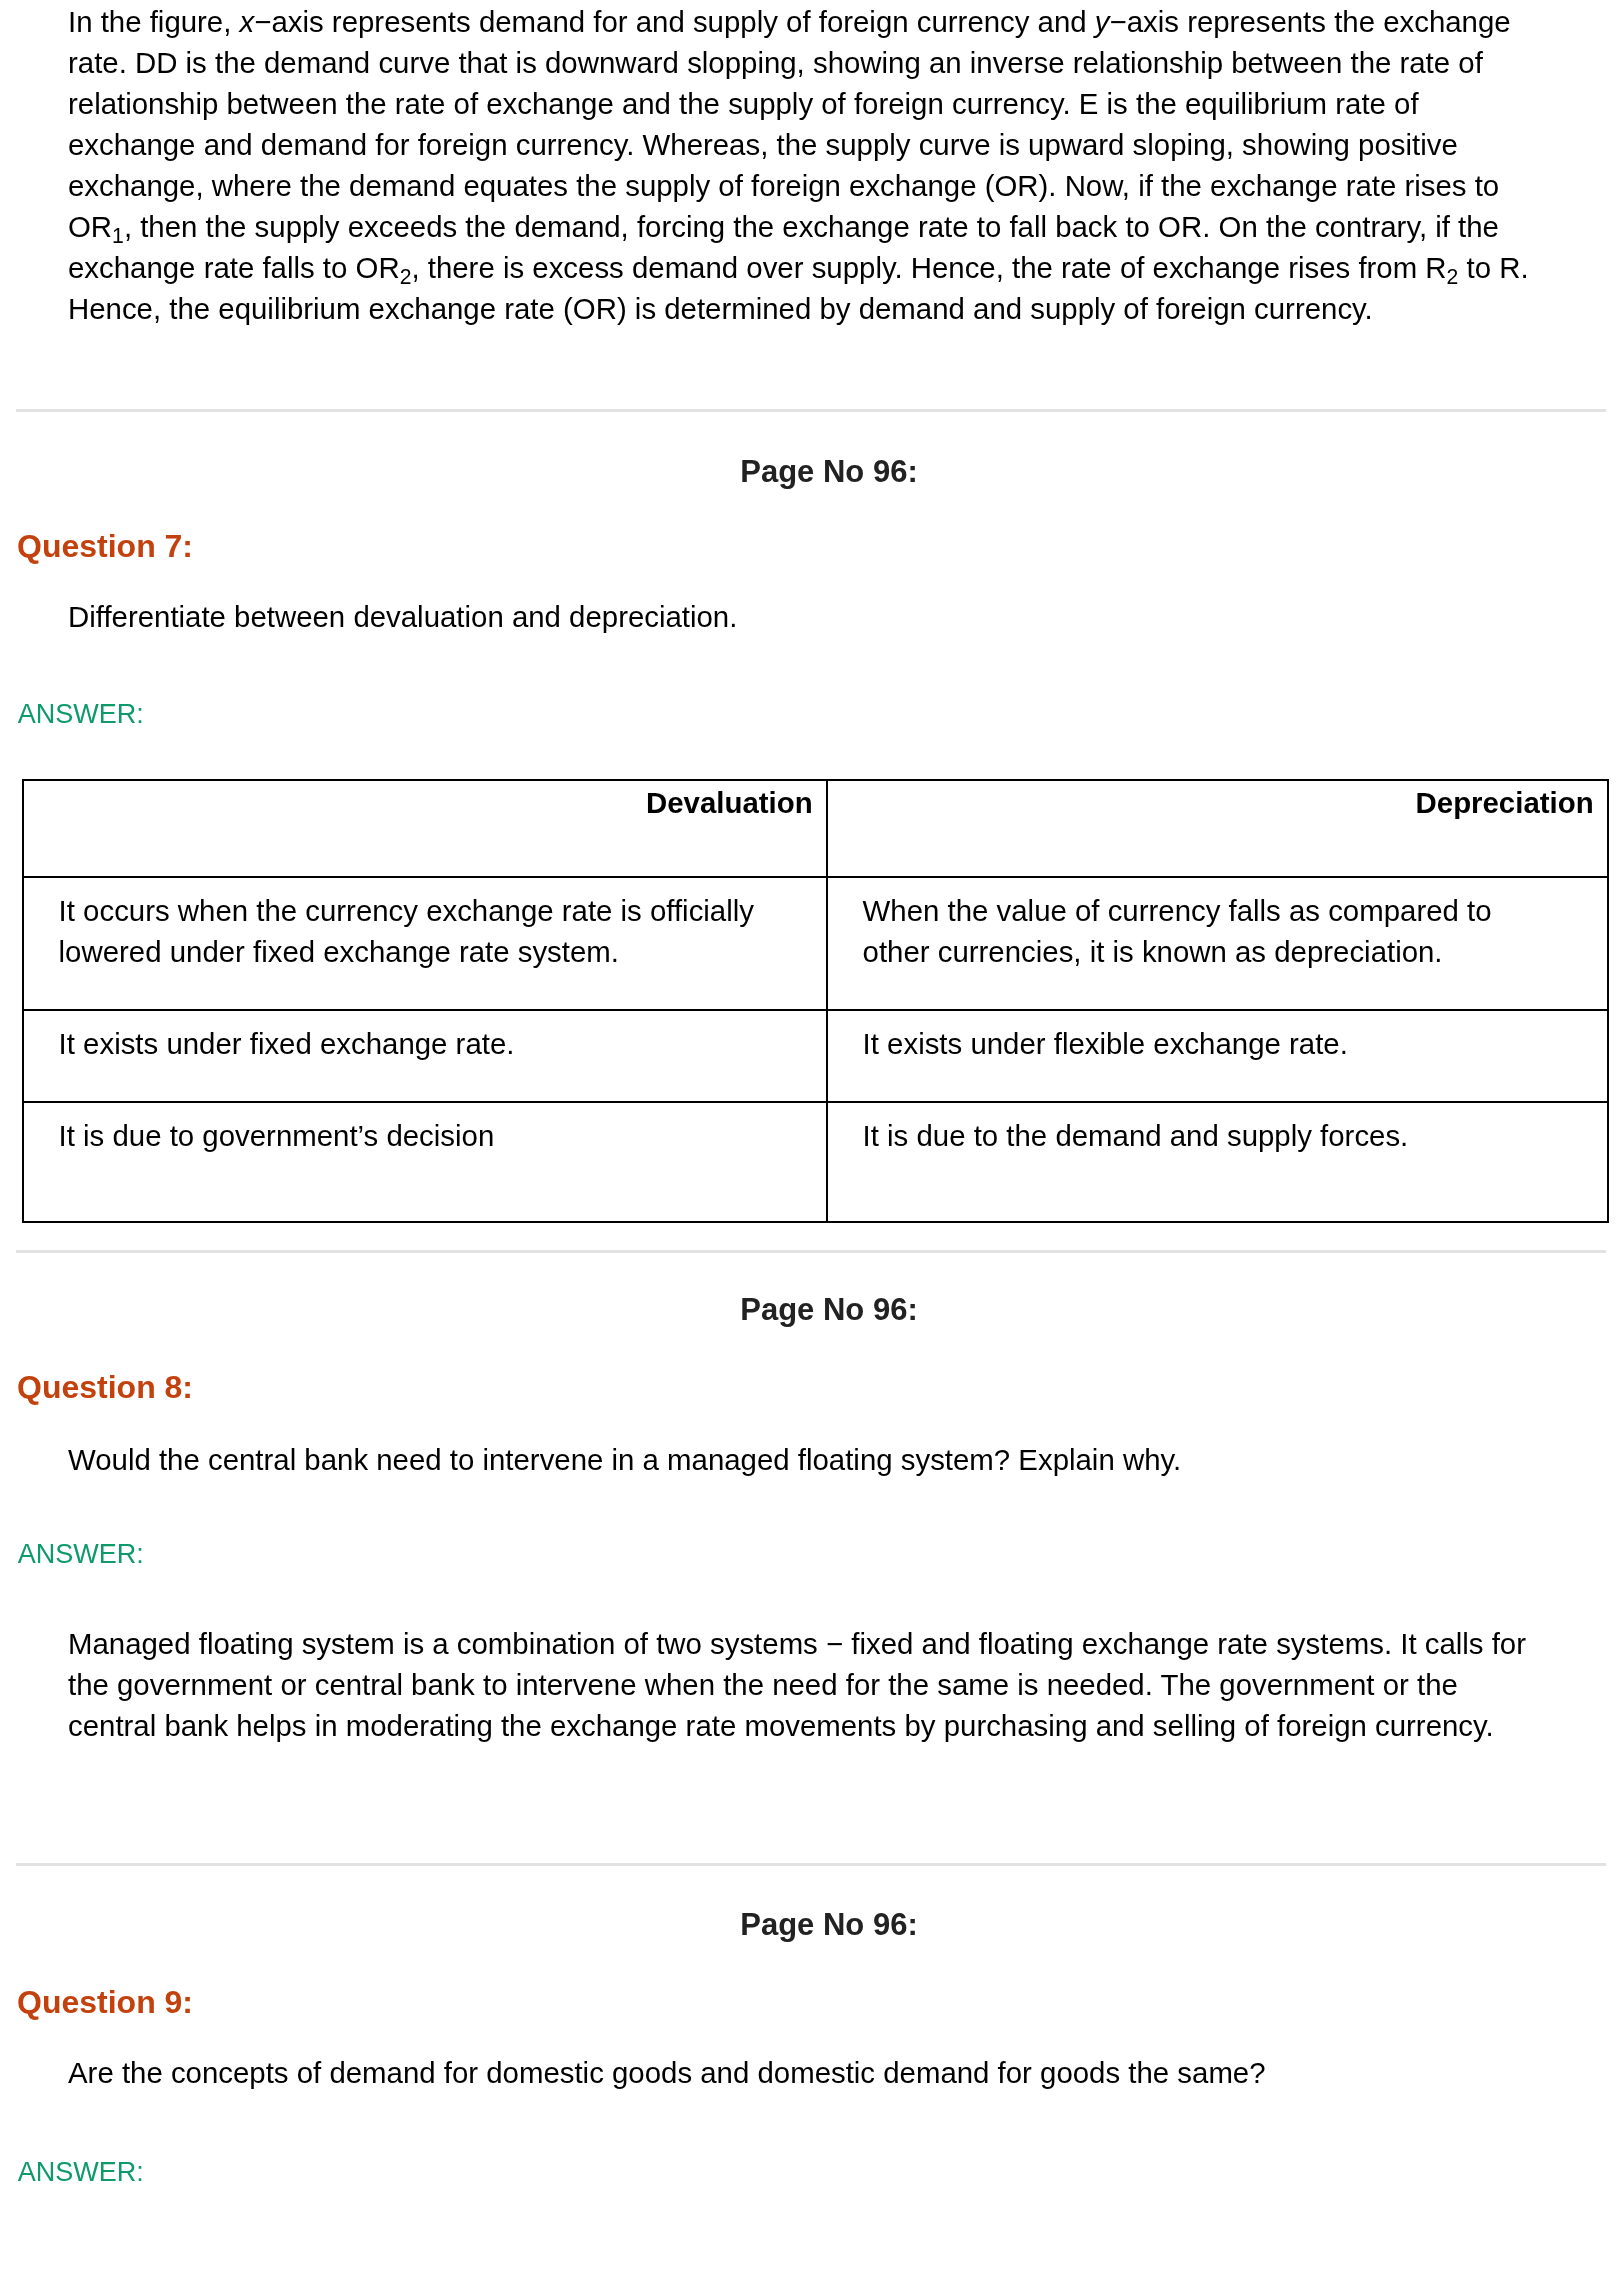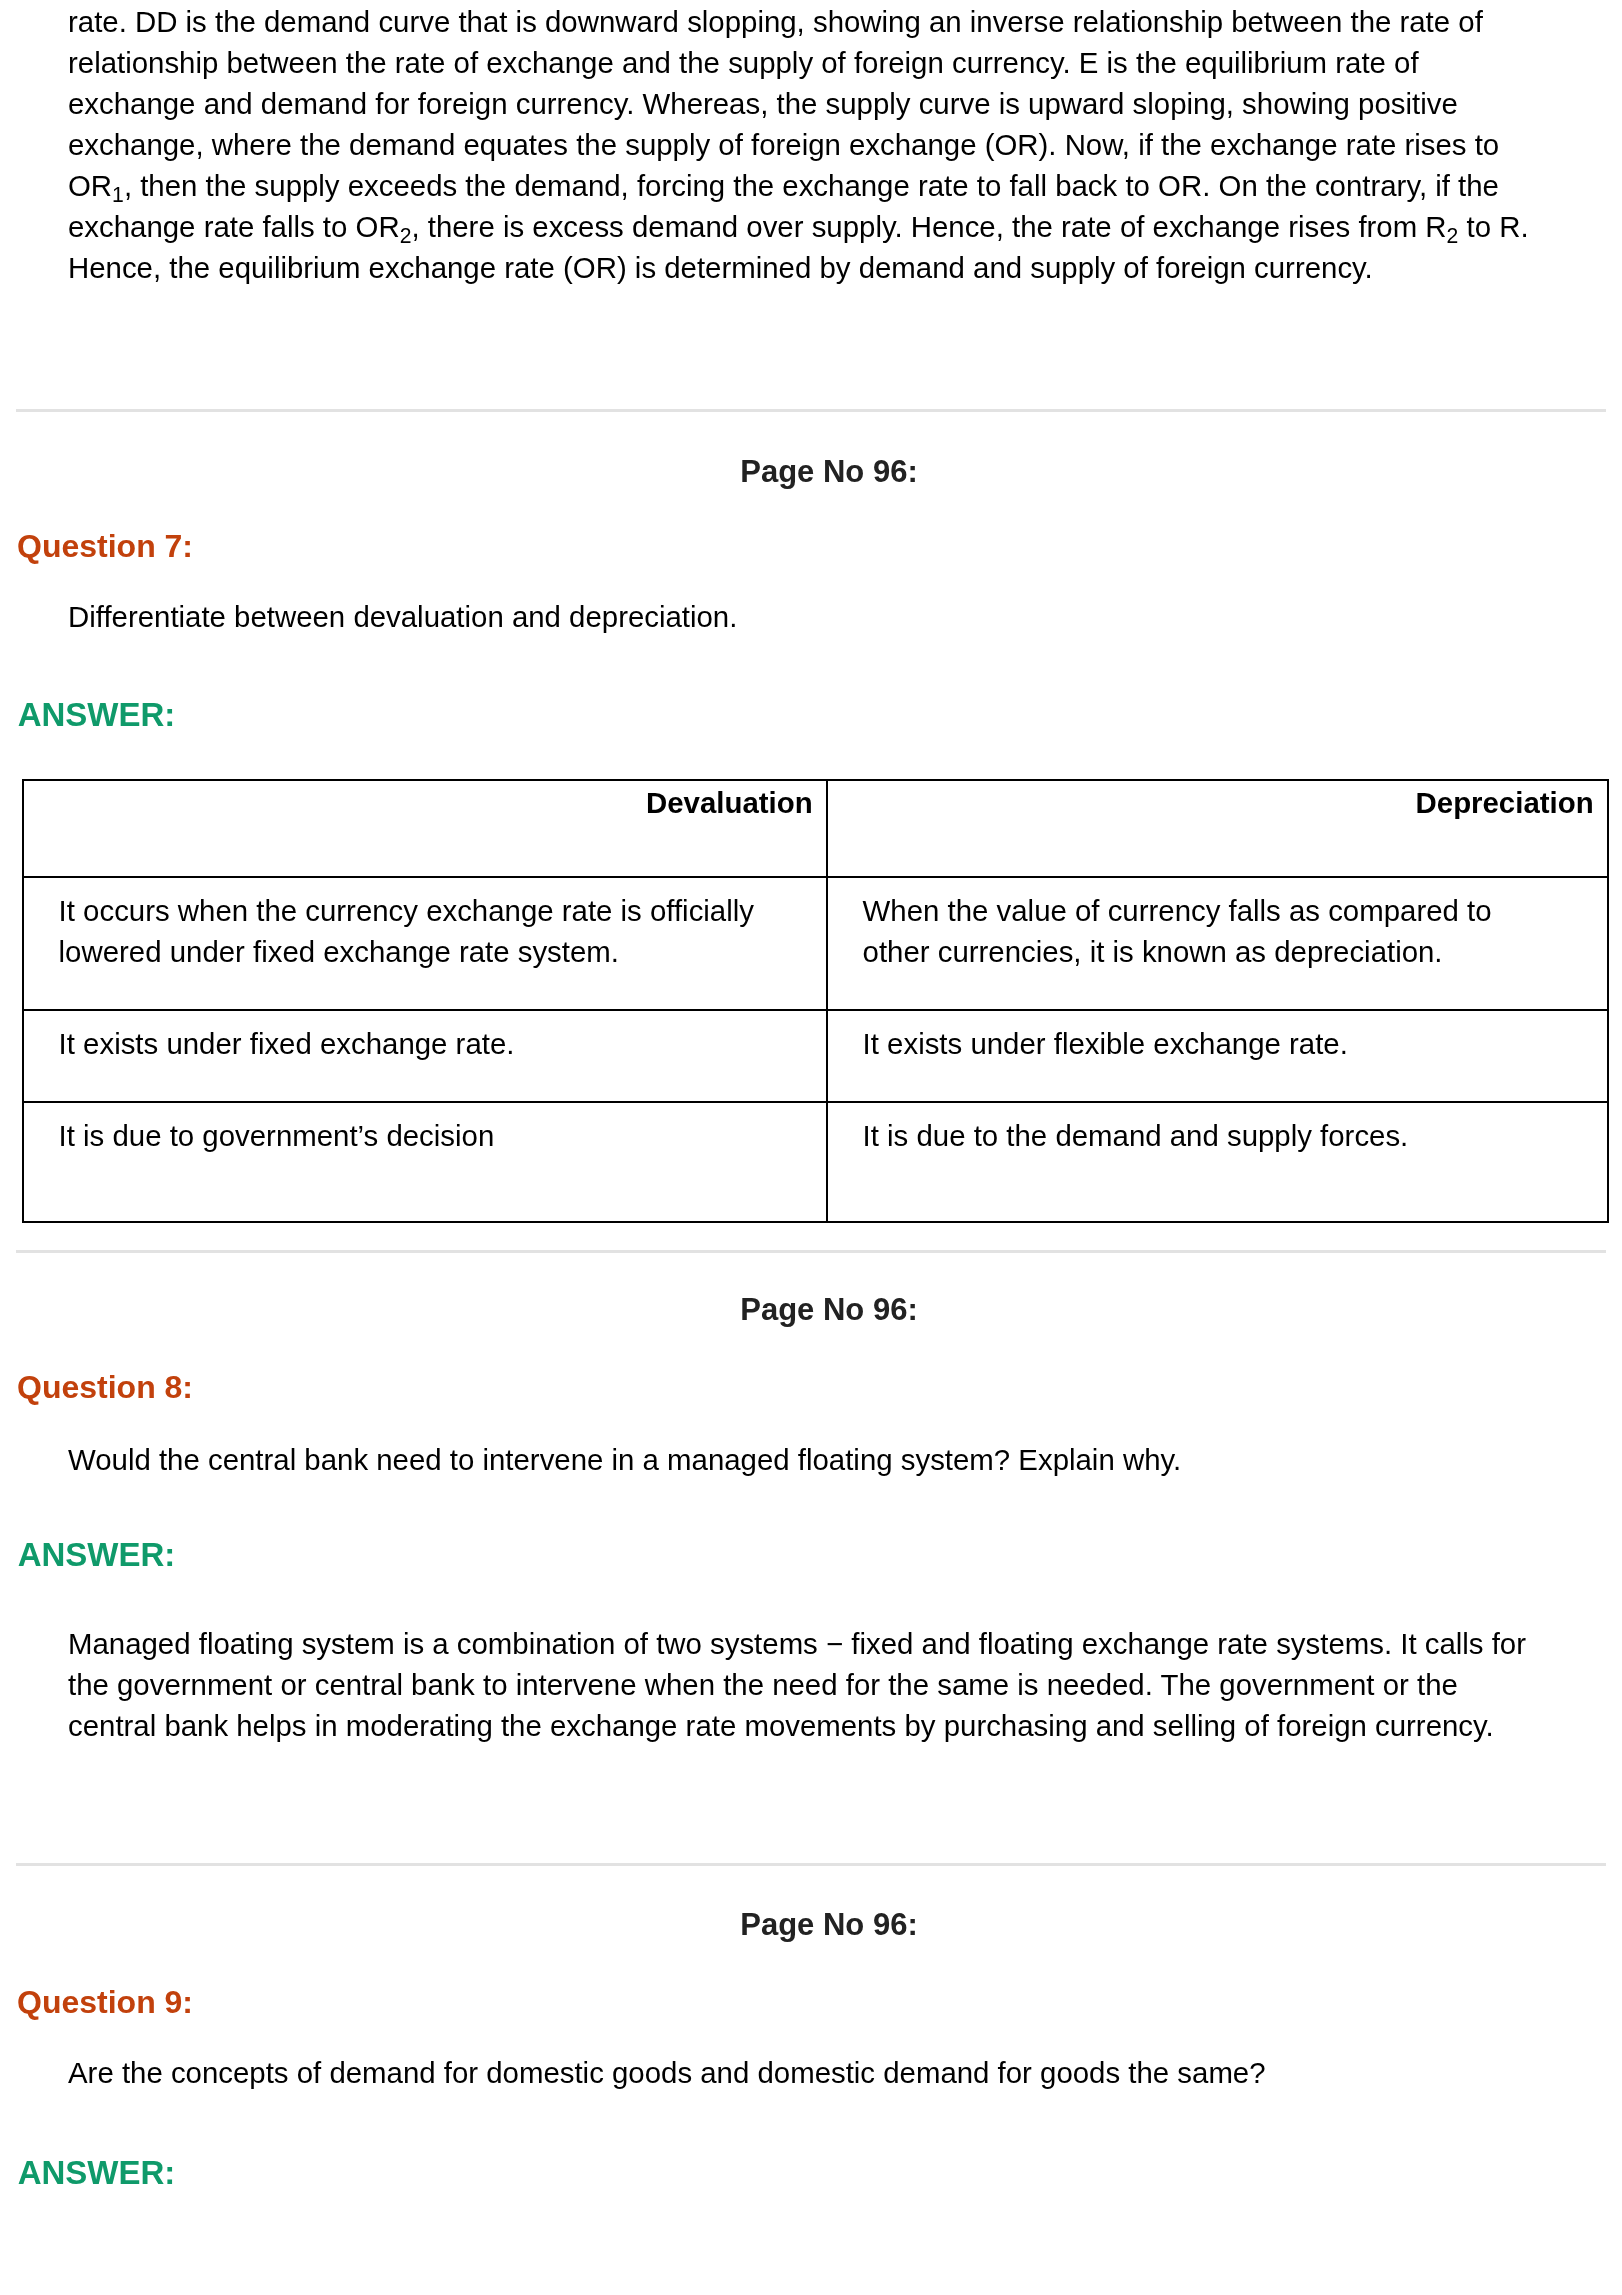--- a/index.html
+++ b/index.html
@@ -22,21 +22,21 @@
   }
   .q-head {
     position: absolute; left: 17px; font-size: 32px; font-weight: bold;
     color: #c2410c; line-height: 39px;
   }
   .q-text {
     position: absolute; left: 68px; font-size: 29.4px; color: #000;
     line-height: 39px; white-space: nowrap;
   }
   .answer-label {
-    position: absolute; left: 17.7px; font-size: 33px; font-weight: bold;
+    position: absolute; left: 17.7px; font-size: 27px; font-weight: normal;
     color: #0f9a6a; line-height: 39px;
   }
   table.cmp {
     position: absolute; left: 21.6px; top: 779px; width: 1584px;
     border-collapse: collapse; table-layout: fixed;
   }
   table.cmp td, table.cmp th {
     border: 2px solid #000; vertical-align: top;
     font-size: 29.4px; line-height: 41px; color: #000;
   }
@@ -46,20 +46,21 @@
   }
   table.cmp td { padding: 11.8px 26px 0 35px; box-sizing: border-box; text-align: left; }
   table.cmp tr.r1 td { height: 133px; }
   table.cmp tr.r2 td { height: 92px; }
   table.cmp tr.r3 td { height: 120px; }
 </style>
 </head>
 <body>
 
 <div class="para" id="intro-para" style="top:1.3px;">
+    <span class="ln">In the figure, <i>x</i>−axis represents demand for and supply of foreign currency and <i>y</i>−axis represents the exchange</span>
     <span class="ln">rate. DD is the demand curve that is downward slopping, showing an inverse relationship between the rate of</span>
     <span class="ln">relationship between the rate of exchange and the supply of foreign currency. E is the equilibrium rate of</span>
     <span class="ln">exchange and demand for foreign currency. Whereas, the supply curve is upward sloping, showing positive</span>
     <span class="ln">exchange, where the demand equates the supply of foreign exchange (OR). Now, if the exchange rate rises to</span>
     <span class="ln">OR<sub>1</sub>, then the supply exceeds the demand, forcing the exchange rate to fall back to OR. On the contrary, if the</span>
     <span class="ln">exchange rate falls to OR<sub>2</sub>, there is excess demand over supply. Hence, the rate of exchange rises from R<sub>2</sub> to R.</span>
     <span class="ln">Hence, the equilibrium exchange rate (OR) is determined by demand and supply of foreign currency.</span>
   </div>
 
 <div class="divider" style="top:409px;"></div>

